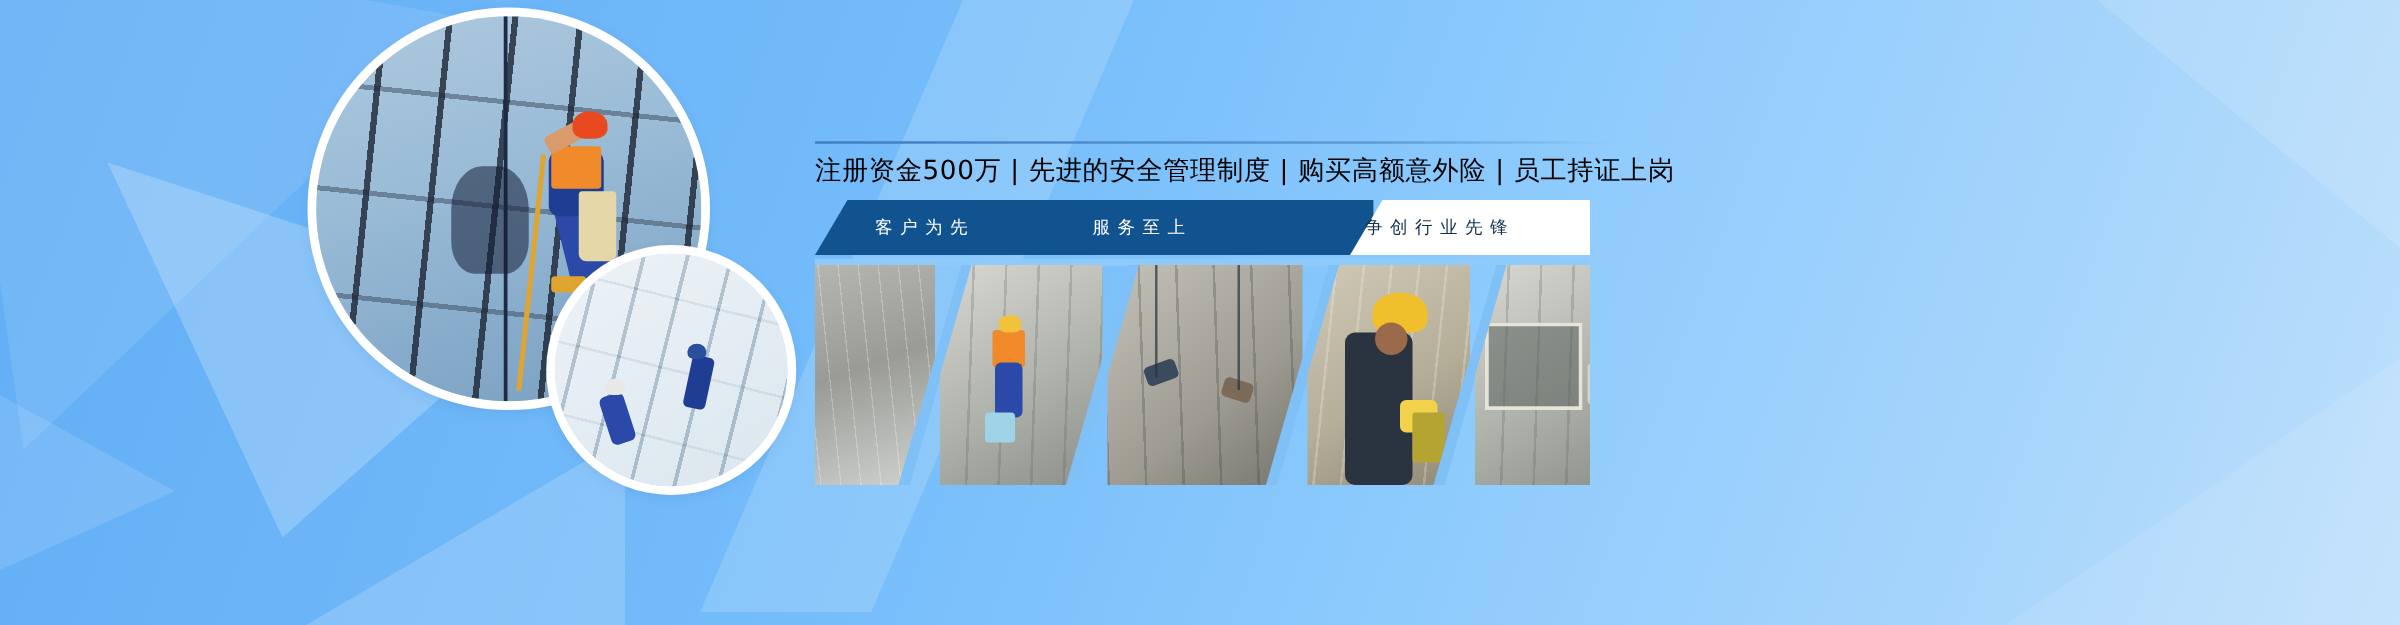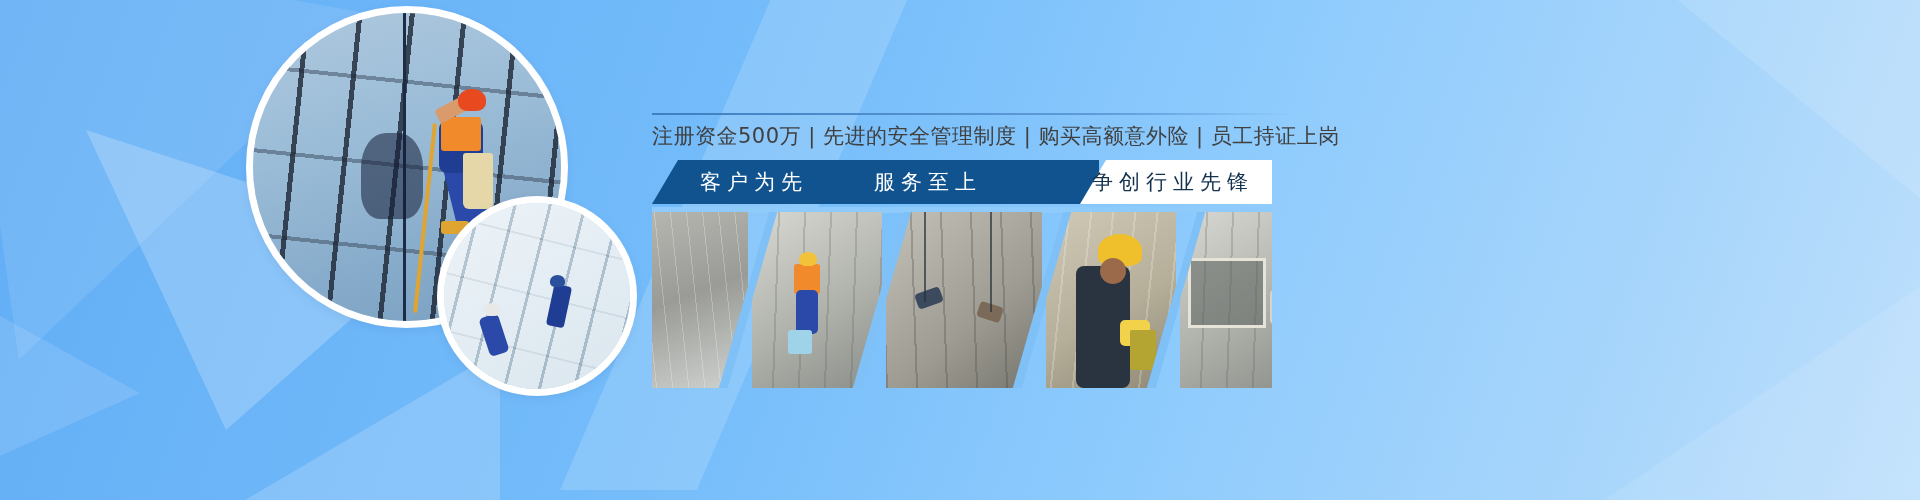--- a/index.html
+++ b/index.html
@@ -89,39 +89,39 @@
     font-size:47px;font-weight:bold;color:#111418;
     letter-spacing:2px;line-height:1;white-space:nowrap;
     font-family:"DejaVu Sans","Liberation Sans",sans-serif;
   }
   .rule{
     position:absolute;left:652px;top:113px;width:640px;height:2px;
     background:linear-gradient(90deg,#3f7ec0,#5f9bd8 70%,rgba(95,155,216,0));
   }
   .subline{
     position:absolute;left:652px;top:122px;
-    font-size:21px;color:#404040;letter-spacing:.5px;white-space:nowrap;
+    font-size:21px;color:#000000;letter-spacing:.5px;white-space:nowrap;
     font-family:"DejaVu Sans","Liberation Sans",sans-serif;
   }
 
   
   .ribbon{position:absolute;left:652px;top:160px;width:620px;height:44px;}
   .ribbon-blue{
     position:absolute;left:0;top:0;width:447px;height:44px;
     background:#10538f;
     clip-path:polygon(26px 0,100% 0,100% 100%,0 100%);
   }
   .ribbon-white{
     position:absolute;left:420px;top:0;width:200px;height:44px;
     background:#ffffff;
     clip-path:polygon(34px 0,100% 0,100% 100%,8px 100%);
   }
   .ribbon-txt{
     position:absolute;top:0;height:44px;line-height:44px;
-    font-size:21px;letter-spacing:6px;white-space:nowrap;
+    font-size:14px;letter-spacing:6px;white-space:nowrap;
     font-family:"DejaVu Sans","Liberation Sans",sans-serif;
   }
   .slogan-1{left:48px;color:#ffffff;}
   .slogan-2{left:222px;color:#ffffff;}
   .slogan-3{left:440px;color:#13324f;}
 
   
   .strip{
     position:absolute;left:652px;top:212px;width:620px;height:176px;
     overflow:hidden;

